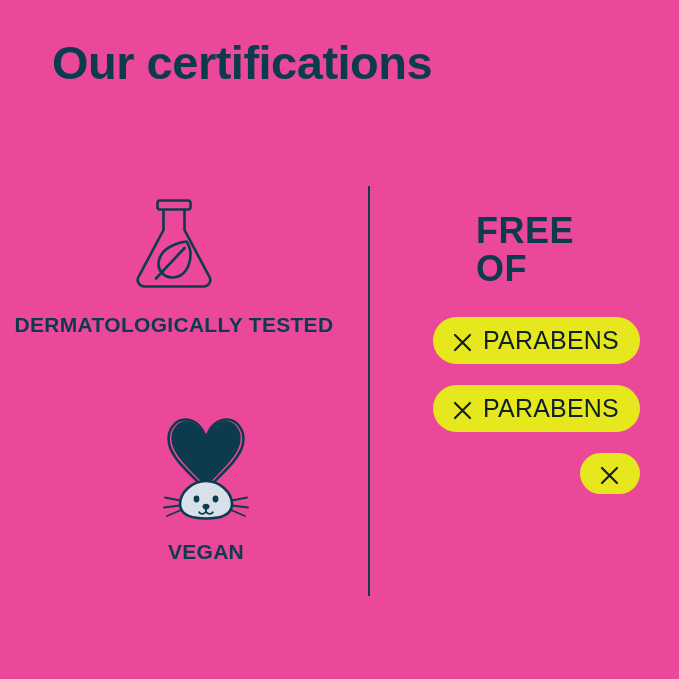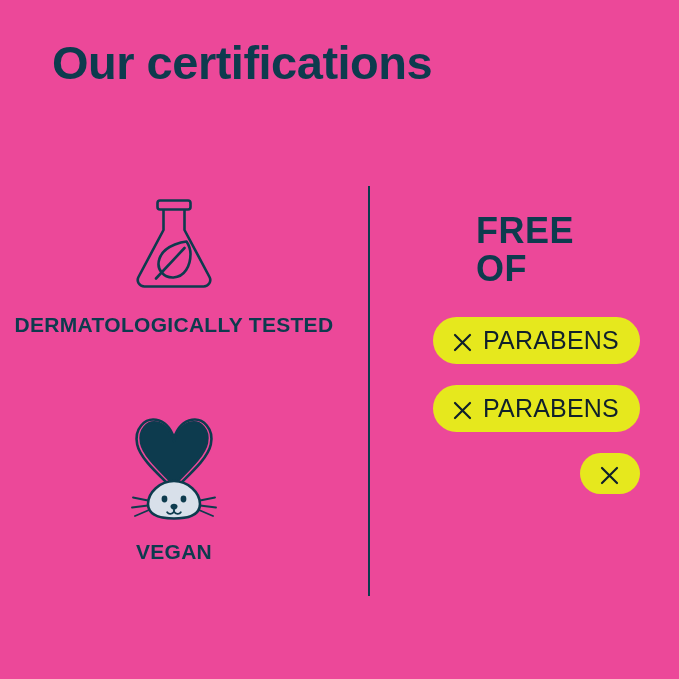--- a/index.html
+++ b/index.html
@@ -66,21 +66,21 @@
     margin-top: 14px;
     font-size: 21px;
     font-weight: bold;
     letter-spacing: 0.3px;
     color: #0d3b4e;
     line-height: 1.2;
     text-transform: uppercase;
   }
 
   .cert-block-derm { margin-top: 14px; }
-  .cert-block-vegan { margin-top: 78px; }
+  .cert-block-vegan { margin-top: 78px; margin-left: 32px; }
 
   
   .right-col {
     position: absolute;
     left: 400px;
     top: 212px;
     width: 240px;
   }
 
   .free-of-heading {

